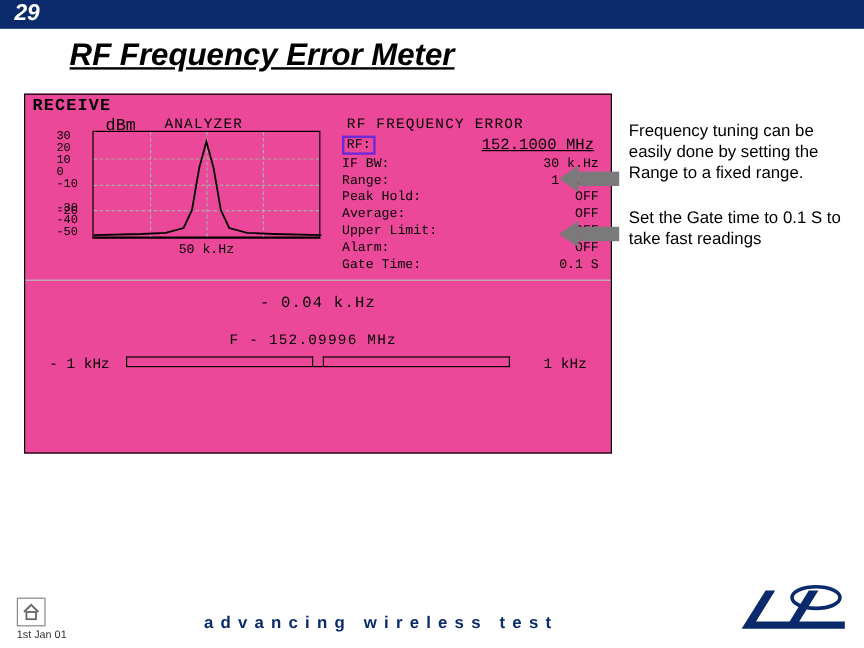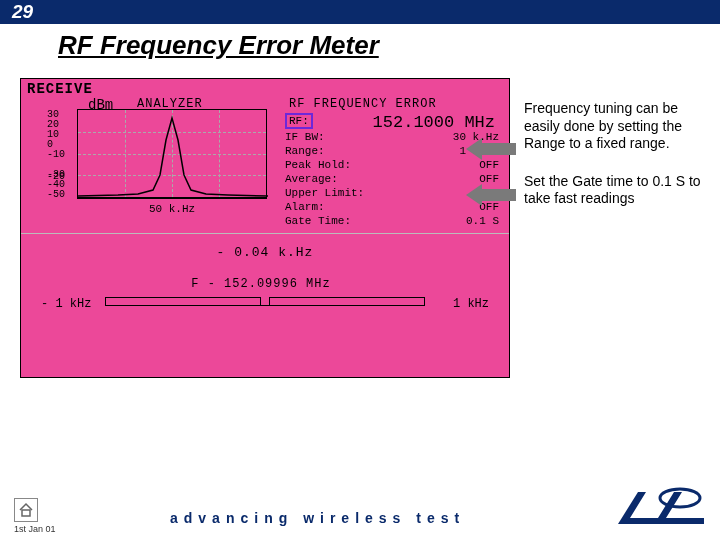--- a/index.html
+++ b/index.html
@@ -25,21 +25,21 @@
   .y5 { top: 70px; } .y6 { top: 92px; } .y7 { top: 90px; } .y8 { top: 100px; } .y9 { top: 110px; }
 
   .spectrum-box { position: absolute; left: 56px; top: 30px; width: 190px; height: 90px; border: 1px solid #000; border-bottom: 2px solid #000; }
   .grid-v { position: absolute; top: 0; bottom: 0; border-left: 1px dashed #aaa; }
   .grid-h { position: absolute; left: 0; right: 0; border-top: 1px dashed #aaa; }
   .peak-svg { position:absolute; left:0; top:0; }
   .xspan { position: absolute; left: 56px; top: 124px; width: 190px; text-align: center; font-size: 11px; }
 
   .info-box { position: absolute; left: 260px; top: 30px; width: 222px; height: 120px; }
   .info-rf { position: absolute; left: 4px; top: 4px; border: 2px solid #6d28d9; padding: 0 2px; font-size: 11px; }
-  .info-freq { position: absolute; right: 8px; top: 4px; font-size: 17px; }
+  .info-freq { position: absolute; right: 8px; top: 4px; font-size: 13px; text-decoration: underline; }
   .info-row { position: absolute; left: 4px; width: 214px; font-size: 11px; }
   .info-row .k { display: inline-block; width: 90px; }
   .info-row .v { float: right; text-align: right; }
   .ir1 { top: 22px; } .ir2 { top: 36px; } .ir3 { top: 50px; } .ir4 { top: 64px; }
   .ir5 { top: 78px; } .ir6 { top: 92px; } .ir7 { top: 106px; }
 
   .divider { position: absolute; left: 0; right: 0; top: 154px; border-top: 1px solid #bbb; }
 
   .readout { position: absolute; left: 0; right: 0; top: 166px; text-align: center; font-size: 13px; letter-spacing: 1px; }
 

